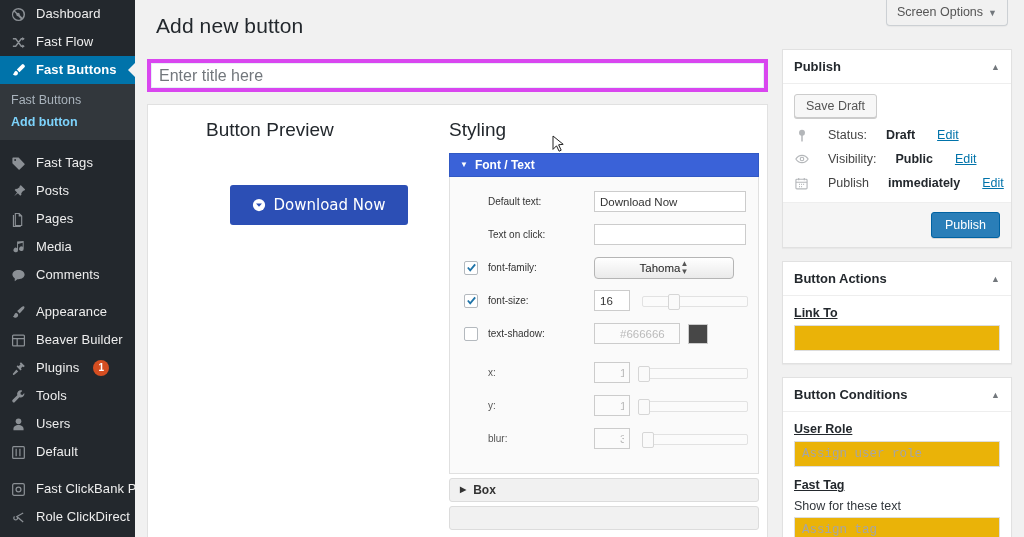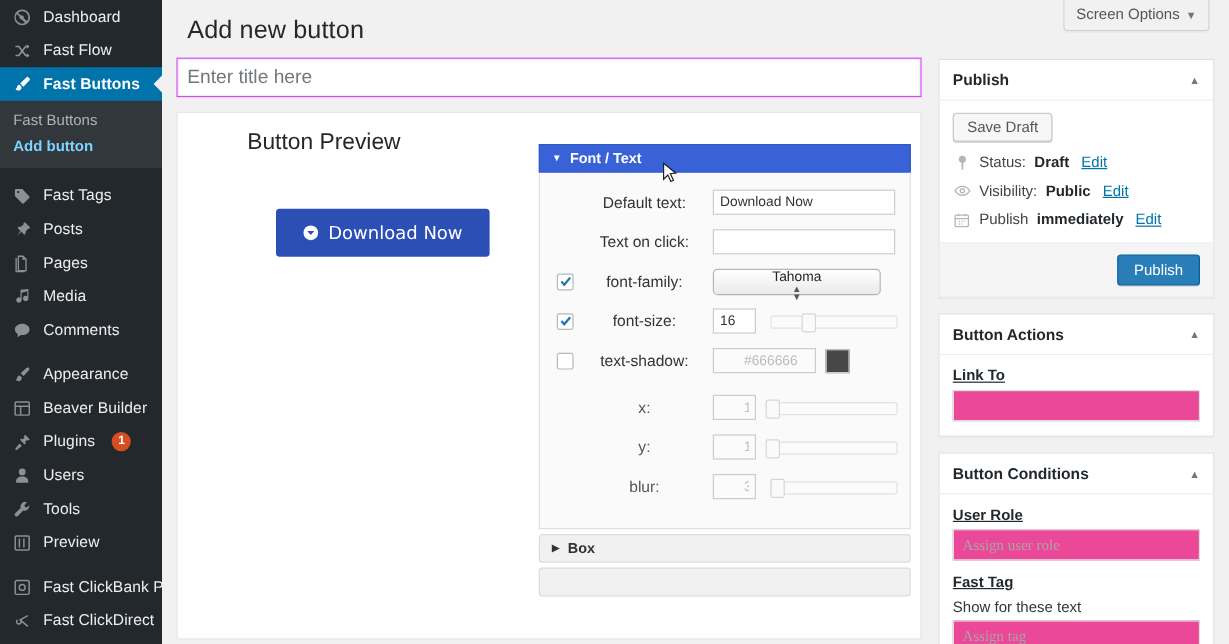--- a/index.html
+++ b/index.html
@@ -72,23 +72,23 @@
   .page-title {
     font-size: 21px; font-weight: 400; color: #23282d;
     padding: 11px 0 0 21px; line-height: 30px; letter-spacing: .1px;
   }
   .content-wrap { display: flex; padding: 0 12px; gap: 14px; }
   .col-left { flex: 1; min-width: 0; }
   .col-right { width: 230px; flex: 0 0 230px; padding-top: 8px; }
 
   .title-input {
     display: block; width: 100%; height: 33px;
-    padding: 3px 8px; margin-top: 7px;
+    padding: 3px 8px; margin-top: 18px;
     font-size: 16px; color: #4c1d95;
-    border: 1px solid #d946ef; background: #fff;
+    border: 4px solid #d946ef; background: #fff;
     outline: none; box-shadow: 0 0 0 1px rgba(150,190,220,.25) inset;
   }
   .title-input::placeholder { color: #72777c; opacity: 1; }
 
   .editor-box {
     margin-top: 12px; background: #fff;
     border: 1px solid #e1e1e1;
     height: 440px; display: flex; overflow: hidden;
   }
   .preview-pane { width: 265px; flex: 0 0 265px; padding: 14px 0 0 22px; margin-left: 36px; }
@@ -122,40 +122,39 @@
   }
   .row { display: flex; align-items: center; height: 25px; margin-bottom: 8px; }
   .row-cb { width: 34px; flex: 0 0 34px; display: flex; justify-content: center; }
   .cbx {
     width: 14px; height: 14px; border: 1px solid #b4b9be; background: #fff;
     border-radius: 2px; display: inline-flex; align-items: center;
     justify-content: center; cursor: pointer;
   }
   .cbx svg { display: block; }
   .row-lbl {
-    width: 106px; flex: 0 0 106px; text-align: center;
-    font-size: 13px; color: #333; padding-right: 8px; font-weight: 400;
+    width: 106px; flex: 0 0 106px; text-align: left;
+    font-size: 10px; color: #333; padding-right: 8px; font-weight: 400;
   }
   .row-lbl.dim { color: #555; }
   .txtin {
     height: 21px; border: 1px solid #ccc; background: #fff;
     font-size: 11.5px; color: #333; padding: 0 5px; outline: none;
     font-family: "Liberation Sans", sans-serif;
   }
   .txtin.dis { color: #bbb; background: #fbfbfb; padding-left: 25px; }
   .txtin.wide { width: 152px; }
   .txtin.mid { width: 86px; }
   .txtin.sm { width: 36px; }
   .sel {
     width: 140px; height: 22px; border: 1px solid #b5b5b5; border-radius: 4px;
     background: linear-gradient(#fff,#eaeaea);
     font-size: 11.5px; color: #222; padding: 0 6px;
-    display: flex; align-items: center; justify-content: flex-start;
+    display: flex; align-items: center; justify-content: center;
     cursor: pointer;
-    flex-direction: column;
   }
   .sel .spin { font-size: 8px; line-height: .9; color: #555; text-align: center; }
   .swatch {
     width: 20px; height: 20px; border: 1px solid #ccc;
     margin-left: 8px; background: #fff;
   }
   .slider { position: relative; height: 14px; margin-left: 12px; }
   .slider .track {
     position: absolute; top: 2px; left: 0; right: 0; height: 11px;
     border: 1px solid #e2e2e2; background: #fbfbfb; border-radius: 2px;
@@ -177,41 +176,41 @@
   .panel-title { font-size: 13px; font-weight: 700; color: #23282d; }
   .toggle-ind { font-size: 9px; color: #72777c; cursor: pointer; }
   .panel-body { padding: 10px 11px 12px; }
   .btn-secondary {
     display: inline-block; padding: 4px 11px;
     border: 1px solid #ccc; background: #f7f7f7; border-radius: 3px;
     font-size: 12.5px; color: #555; cursor: pointer;
     box-shadow: 0 1px 0 #ccc;
   }
   .meta-row {
-    display: flex; align-items: center; gap: 7px;
+    display: flex; align-items: center; gap: 19px;
     margin-top: 10px; font-size: 12.5px; color: #444;
   }
   .meta-ico { width: 15px; flex: 0 0 15px; display: flex; justify-content: center; opacity: .6; }
   .meta-row b { font-weight: 700; color: #23282d; }
   .edit-link { color: #0073aa; text-decoration: underline; cursor: pointer; margin-left: 3px; }
   .panel-foot {
     background: #f5f5f5; border-top: 1px solid #eee;
     padding: 9px 11px; display: flex; justify-content: flex-end;
   }
   .btn-primary {
     padding: 5px 13px; border: 1px solid #0062a2; border-radius: 3px;
     background: #2a7eb8; color: #fff; font-size: 12.5px; cursor: pointer;
     box-shadow: 0 1px 0 rgba(0,0,0,.12);
   }
   .fld-label { font-size: 12.5px; font-weight: 700; color: #23282d; margin-bottom: 5px; text-decoration: underline; }
   .fld-sub { font-size: 12.5px; color: #32373c; margin: 7px 0 4px; }
   .fld-input {
-    width: 100%; height: 26px; border: 1px solid #ddd; background: #ec4899;
+    width: 100%; height: 26px; border: 1px solid #ddd; background: #eab308;
     font-size: 12.5px; color: #32373c; padding: 0 7px; outline: none;
-    font-family: Liberation Serif, serif;
+    font-family: Liberation Mono, monospace;
   }
   .fld-input::placeholder { color: #a5a5a5; opacity: 1; }
   .cursor-arrow { position: absolute; pointer-events: none; }
 </style>
 </head>
 <body>
 
 <div class="app">
 
   <nav class="sidebar">
@@ -328,65 +327,65 @@
             <path d="M10.6 1.3L9.3 2.6l.9.9-2 2-.9-.9-1.3 1.3 4.1 4.1 1.3-1.3-.9-.9 2-2 .9.9 1.3-1.3-4.1-4.1zM5.6 9.2l-3.4 4.2a.9.9 0 001.3 1.3l4.2-3.4-2.1-2.1z"></path>
           </svg>
         </span>
       <span class="mlabel">Plugins</span>
       <span class="badge">1</span>
     </div>
 
     <div class="menu-item">
       <span class="menu-ico">
           <svg width="15" height="15" viewBox="0 0 16 16" fill="#b4b9be">
+            <path d="M11.3 1.4a4 4 0 00-4.6 5.2L1.8 11.5a1.6 1.6 0 102.3 2.3L9 8.9a4 4 0 005.2-4.6l-2 2-1.8-.4-.4-1.8 2-2z"></path>
+          </svg>
+        </span>
+      <span class="mlabel">Tools</span>
+    </div>
+
+    <div class="menu-item">
+      <span class="menu-ico">
+          <svg width="15" height="15" viewBox="0 0 16 16" fill="#b4b9be">
             <circle cx="8" cy="4.6" r="3"></circle>
             <path d="M8 8.6c-3 0-5.4 1.8-5.4 4v1.6h10.8v-1.6c0-2.2-2.4-4-5.4-4z"></path>
           </svg>
         </span>
       <span class="mlabel">Users</span>
-    </div>
-
-    <div class="menu-item">
-      <span class="menu-ico">
-          <svg width="15" height="15" viewBox="0 0 16 16" fill="#b4b9be">
-            <path d="M11.3 1.4a4 4 0 00-4.6 5.2L1.8 11.5a1.6 1.6 0 102.3 2.3L9 8.9a4 4 0 005.2-4.6l-2 2-1.8-.4-.4-1.8 2-2z"></path>
-          </svg>
-        </span>
-      <span class="mlabel">Tools</span>
     </div>
 
     <div class="menu-item">
       <span class="menu-ico">
           <svg width="15" height="15" viewBox="0 0 16 16" fill="none" stroke="#b4b9be" stroke-width="1.3">
             <rect x="1.8" y="1.8" width="12.4" height="12.4" rx="1"></rect>
             <path d="M5.5 4v8M9.5 4v8"></path>
           </svg>
         </span>
-      <span class="mlabel">Preview</span>
+      <span class="mlabel">Default</span>
     </div>
 
     <div class="menu-gap"></div>
 
     <div class="menu-item">
       <span class="menu-ico">
           <svg width="15" height="15" viewBox="0 0 16 16" fill="none" stroke="#b4b9be" stroke-width="1.3">
             <rect x="1.8" y="1.8" width="12.4" height="12.4" rx="1.5"></rect>
             <circle cx="8" cy="8" r="2.6"></circle>
           </svg>
         </span>
       <span class="mlabel">Fast ClickBank Pro</span>
     </div>
 
     <div class="menu-item">
       <span class="menu-ico">
           <svg width="15" height="15" viewBox="0 0 16 16" fill="none" stroke="#b4b9be" stroke-width="1.3">
             <path d="M13 3.2L6.2 7 13 12.8M6.2 7a2 2 0 11-2.4 0"></path>
           </svg>
         </span>
-      <span class="mlabel">Fast ClickDirect</span>
+      <span class="mlabel">Role ClickDirect</span>
     </div>
   </nav>
 
   <div class="main">
 
     <div class="screen-options">
       <span>Screen Options</span><span class="caret">▼</span>
     </div>
 
     <h1 class="page-title">Add new button</h1>
@@ -408,20 +407,21 @@
                       <circle cx="8" cy="8" r="7" fill="#fff"></circle>
                       <path d="M4.6 6.4L8 10l3.4-3.6z" fill="#2c4fb5"></path>
                     </svg>
                   </span>
                 <span>Download Now</span>
               </button>
             </div>
           </div>
 
           <div class="styling-pane">
+            <div class="pane-h">Styling</div>
 
             <div class="accordion">
 
               <div class="acc-head open" id="fontTextHead" style="background: rgb(58, 98, 216);">
                 <span class="tri">▼</span>
                 <span>Font / Text</span>
               </div>
 
               <div class="acc-body">
 

